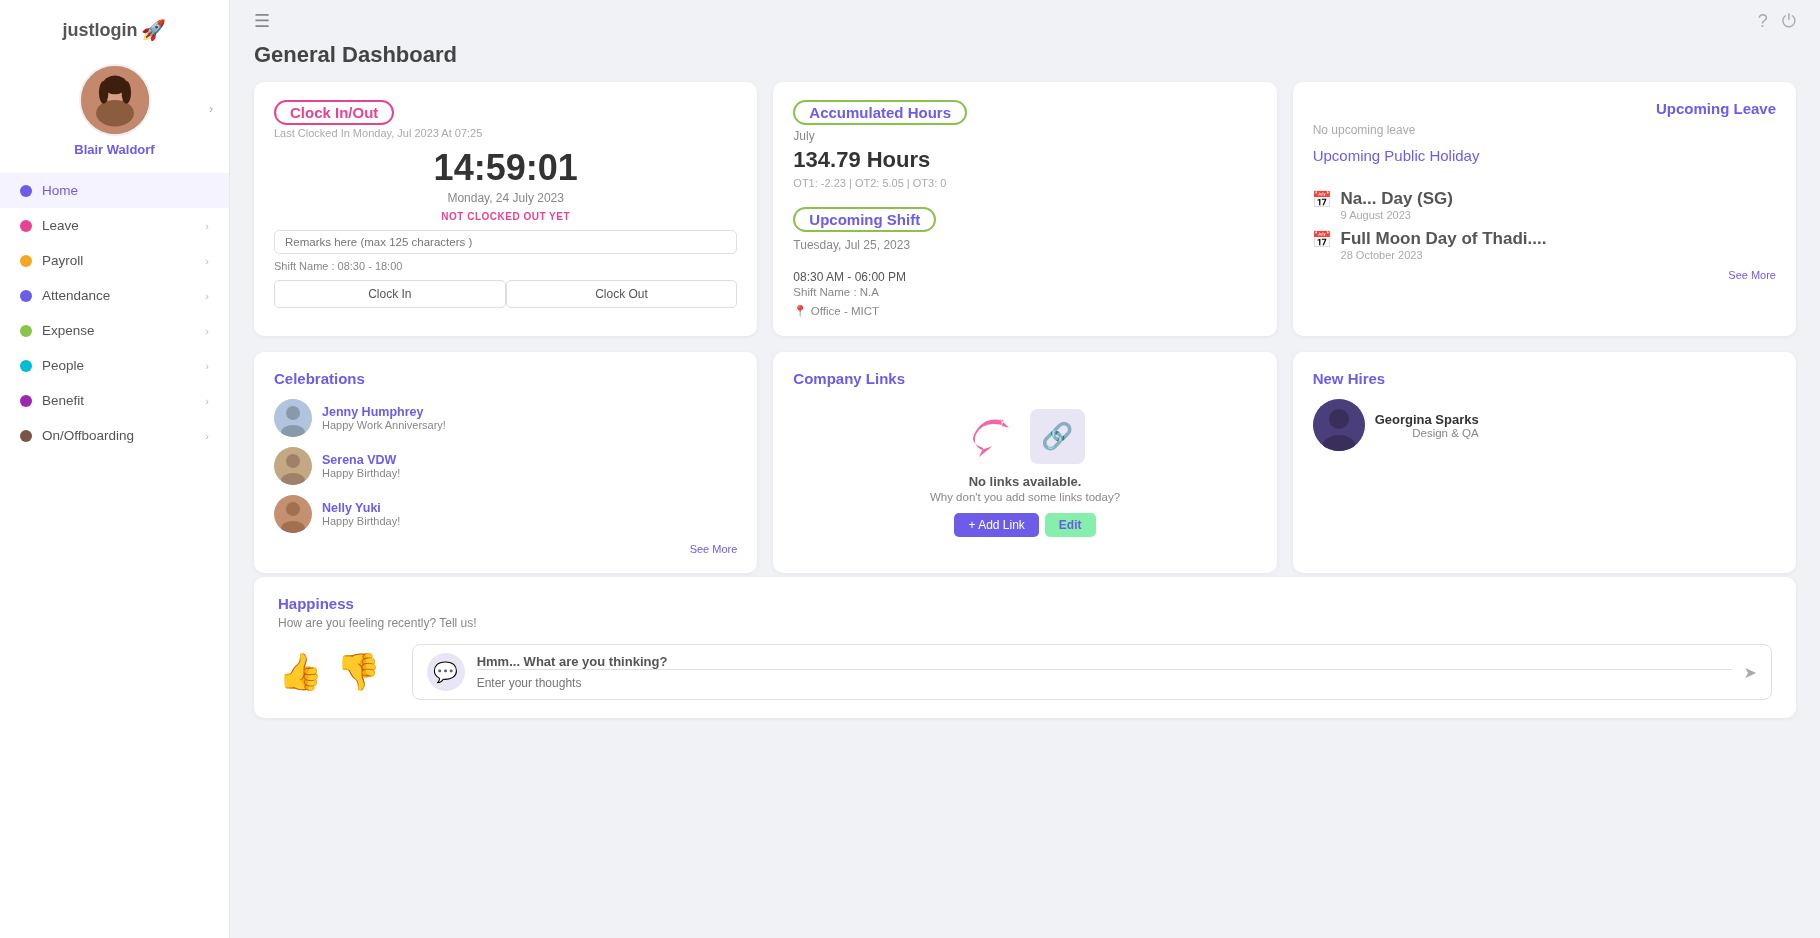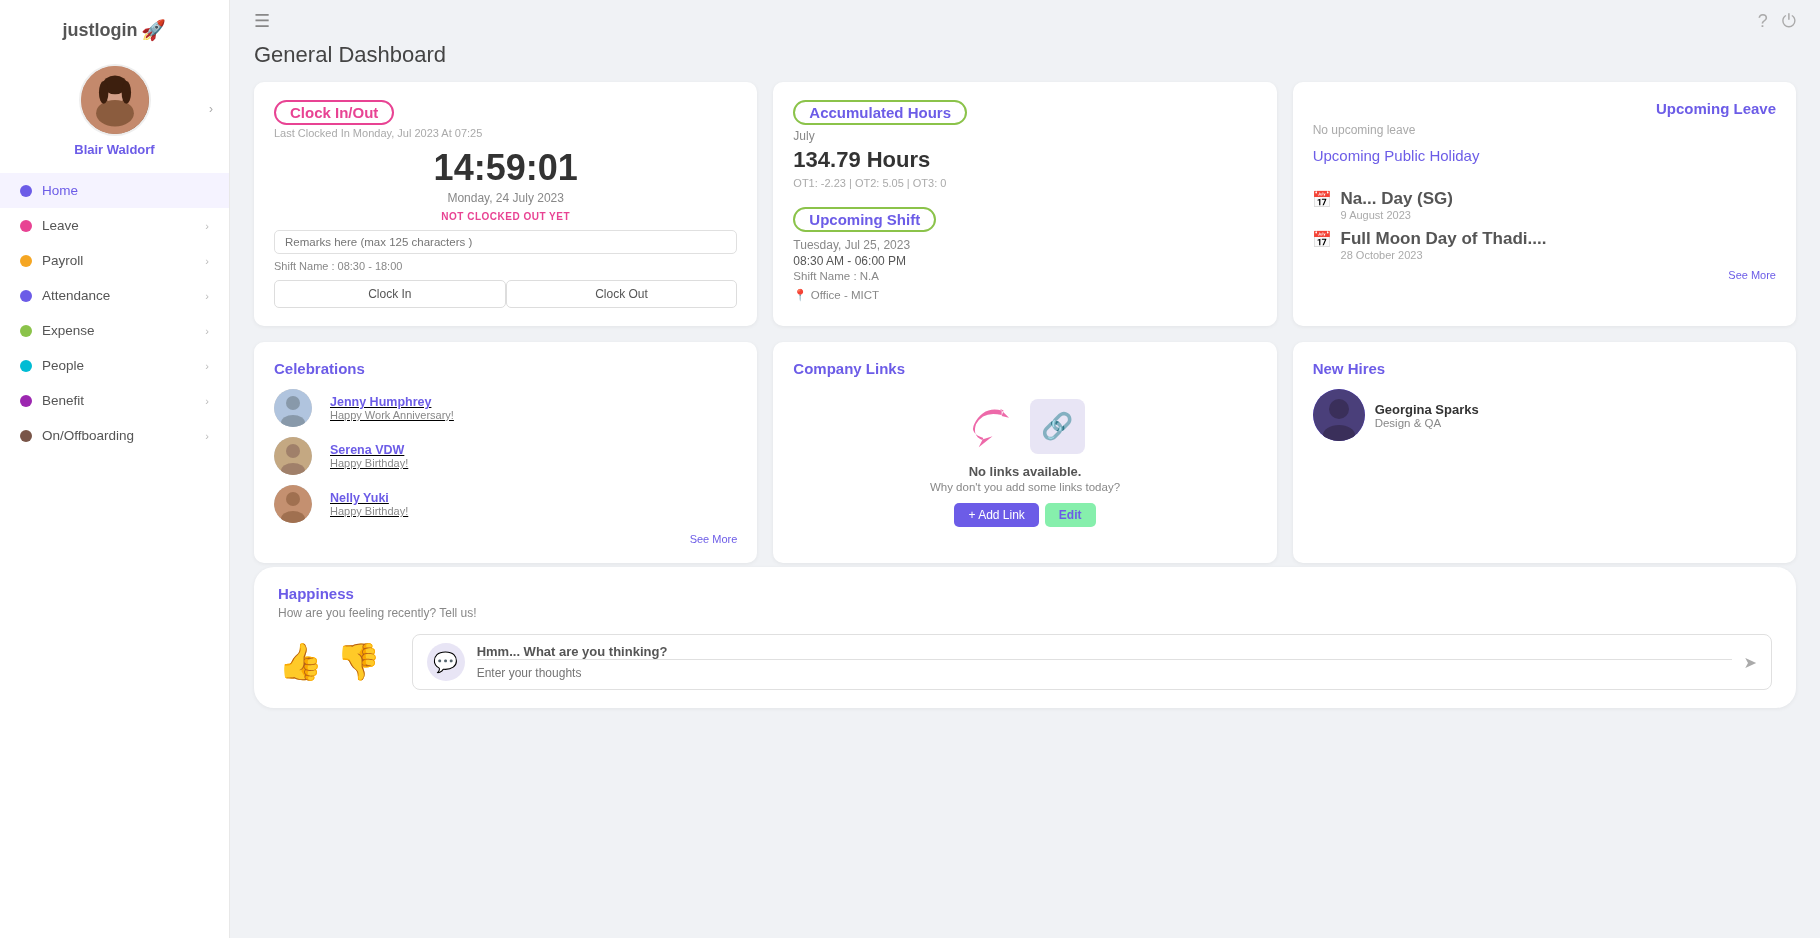--- a/index.html
+++ b/index.html
@@ -105,21 +105,21 @@
       padding: 10px 24px;
       background: #f0f2f5;
     }
     .topbar-left { display: flex; align-items: center; gap: 10px; }
     .hamburger { font-size: 18px; color: #888; cursor: pointer; }
     .topbar-right { display: flex; align-items: center; gap: 14px; }
     .topbar-icon { color: #aaa; font-size: 18px; cursor: pointer; }
 
     .page-title {
       font-size: 22px;
-      font-weight: 400;
+      font-weight: 700;
       color: #444;
       padding: 0 12px 14px 24px;
     }
 
     .dashboard-grid {
       display: grid;
       grid-template-columns: 1fr 1fr 1fr;
       gap: 16px;
       padding: 0 24px 16px 24px;
     }
@@ -227,21 +227,21 @@
     .shift-section-title {
       font-size: 15px;
       font-weight: 700;
       color: #6c5ce7;
       border: 2px solid #8bc34a;
       border-radius: 20px;
       display: inline-block;
       padding: 2px 14px;
       margin-bottom: 6px;
     }
-    .shift-date { font-size: 12px; color: #888; margin-bottom: 2px; }
+    .shift-date { font-size: 12px; color: #888; margin-bottom: 18px; }
     .shift-time { font-size: 12px; color: #555; margin-bottom: 2px; }
     .shift-detail { font-size: 11.5px; color: #888; margin-bottom: 6px; }
     .shift-office { font-size: 11.5px; color: #888; }
 
     
     .leave-title { font-size: 15px; font-weight: 700; color: #6c5ce7; margin-bottom: 6px; text-align: right; }
     .leave-none { font-size: 12px; color: #aaa; }
 
     
     .holiday-title { font-size: 15px; font-weight: 400; color: #6c5ce7; margin: 10px 0 25px 0; }
@@ -254,21 +254,21 @@
     
     .second-row {
       display: grid;
       grid-template-columns: 1fr 1fr 1fr;
       gap: 16px;
       padding: 0 24px 4px 24px;
     }
 
     
     .celebrations-title { font-size: 15px; font-weight: 700; color: #6c5ce7; margin-bottom: 12px; }
-    .celebration-item { display: flex; align-items: center; gap: 18px; margin-bottom: 10px; text-decoration: underline; }
+    .celebration-item { display: flex; align-items: center; gap: 10px; margin-bottom: 10px; }
     .celebration-avatar {
       width: 38px; height: 38px; border-radius: 50%;
       background: #ccc; flex-shrink: 0; overflow: hidden;
       display: flex; align-items: center; justify-content: center;
     }
     .celebration-name { font-size: 12.5px; font-weight: 700; color: #6c5ce7; }
     .celebration-msg { font-size: 11px; color: #888; }
 
     
     .company-links-title { font-size: 15px; font-weight: 700; color: #6c5ce7; margin-bottom: 12px; }
@@ -316,29 +316,29 @@
 
     
     .new-hires-title { font-size: 15px; font-weight: 700; color: #6c5ce7; margin-bottom: 12px; }
     .hire-item { display: flex; align-items: center; gap: 10px; }
     .hire-avatar {
       width: 52px; height: 52px; border-radius: 50%;
       background: #6c5ce7; overflow: hidden;
       display: flex; align-items: center; justify-content: center;
     }
     .hire-name { font-size: 13px; font-weight: 700; color: #333; }
-    .hire-dept { font-size: 11.5px; color: #888; }
+    .hire-dept { font-size: 11.5px; color: #888; text-align: right; }
 
     
     .happiness-section {
       padding: 0 24px 24px 24px;
     }
     .happiness-card {
       background: #fff;
-      border-radius: 20px;
+      border-radius: 10px;
       padding: 18px 24px;
       box-shadow: 0 1px 4px rgba(0,0,0,0.06);
     }
     .happiness-title { font-size: 15px; font-weight: 700; color: #6c5ce7; margin-bottom: 4px; }
     .happiness-subtitle { font-size: 12px; color: #888; margin-bottom: 14px; }
     .happiness-bottom { display: flex; align-items: center; gap: 30px; }
     .thumbs-area { display: flex; align-items: center; gap: 14px; }
     .thumb-up { font-size: 36px; color: #8bc34a; cursor: pointer; }
     .thumb-down { font-size: 36px; color: #e84393; cursor: pointer; }
     .happiness-input-area {

